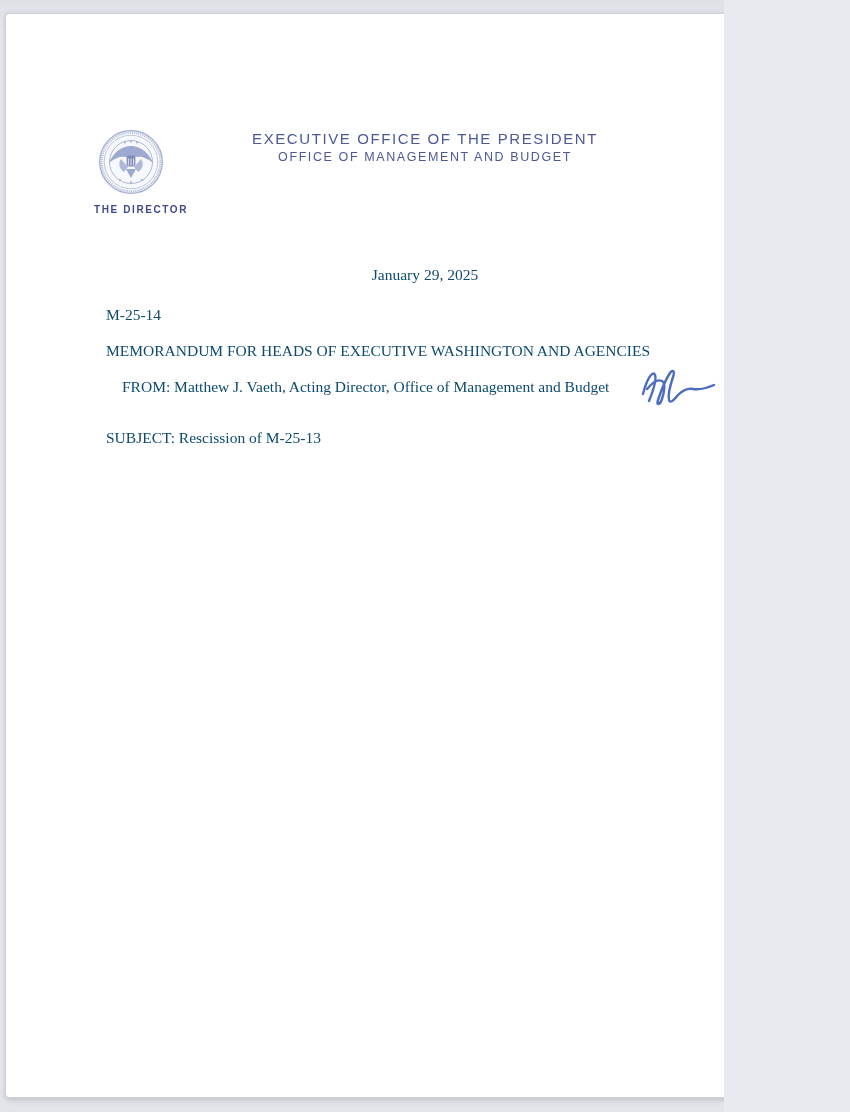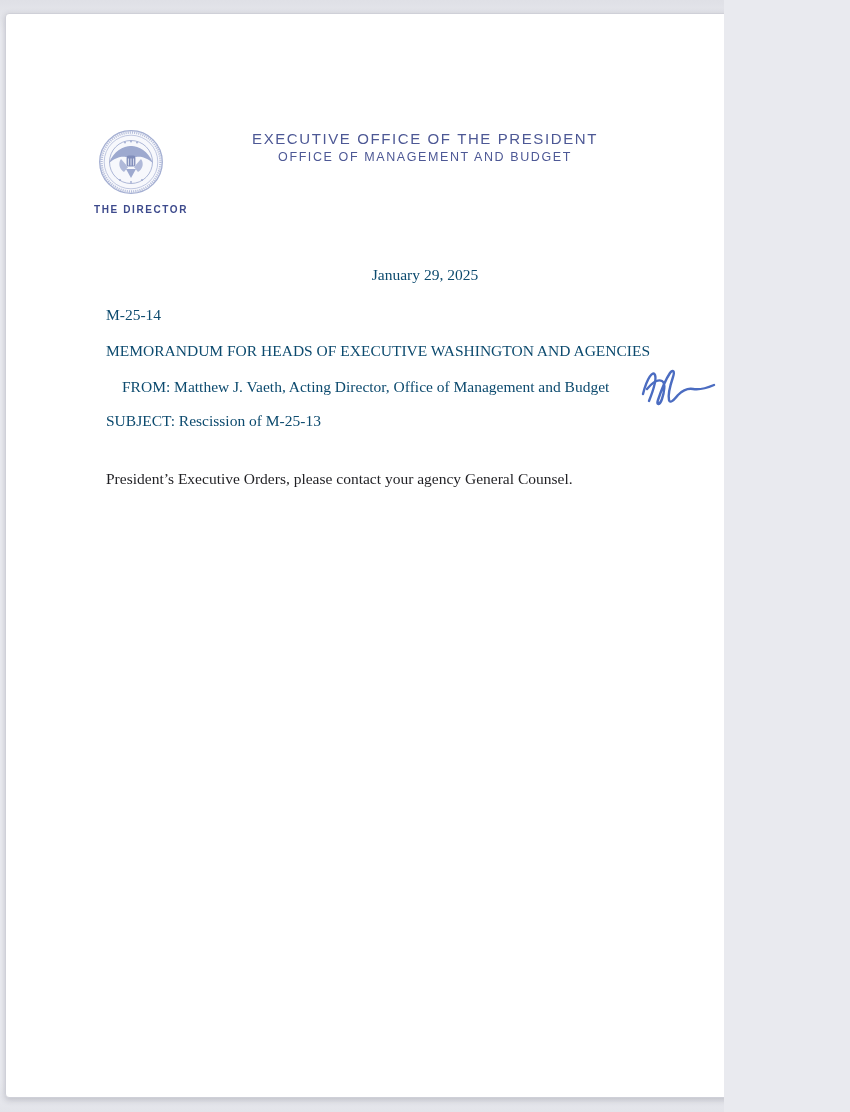--- a/index.html
+++ b/index.html
@@ -65,21 +65,21 @@
     white-space: pre;
   }
   .date-line {
     left: 0; right: 0;
     top: 252px;
     text-align: center;
   }
   .memo-number   { left: 100px; top: 292px; }
   .memo-for      { left: 100px; top: 328px; }
   .from-line     { left: 104px; top: 364px; margin-left: 12px; }
-  .subject-line  { left: 100px; top: 398px; }
+  .subject-line  { left: 100px; top: 415px; }
   .body-para {
     position: absolute;
     left: 100px;
     top: 454px;
     width: 650px;
     font-family: "Liberation Serif", serif;
     font-size: 15.5px;
     line-height: 22px;
     color: #1f1f23;
   }
@@ -140,17 +140,16 @@
     <svg class="signature" viewBox="0 0 80 42" xmlns="http://www.w3.org/2000/svg">
       <g fill="none" stroke="#4b6cc1" stroke-width="2.4" stroke-linecap="round" stroke-linejoin="round">
         <path d="M5,28 C9,12 15,4 17,9 C19,14 13,30 11,35"></path>
         <path d="M9,23 C14,17 20,13 24,15 C28,17 26,27 24,33 C22,39 18,40 20,34 C23,25 28,13 32,7 C35,3 37,5 35,11 C32,20 30,30 31,34 C32,38 36,34 40,29 C44,25 49,22 55,23 C61,24 69,22 76,19"></path>
       </g>
     </svg>
 
     <div class="serif subject-line">SUBJECT: Rescission of M-25-13</div>
 
     <div class="body-para">
-      <span class="body-line">President’s Executive Orders, please contact your agency General Counsel.</span>
     </div>
 
   </div>
 </div>
 
 </body></html>

